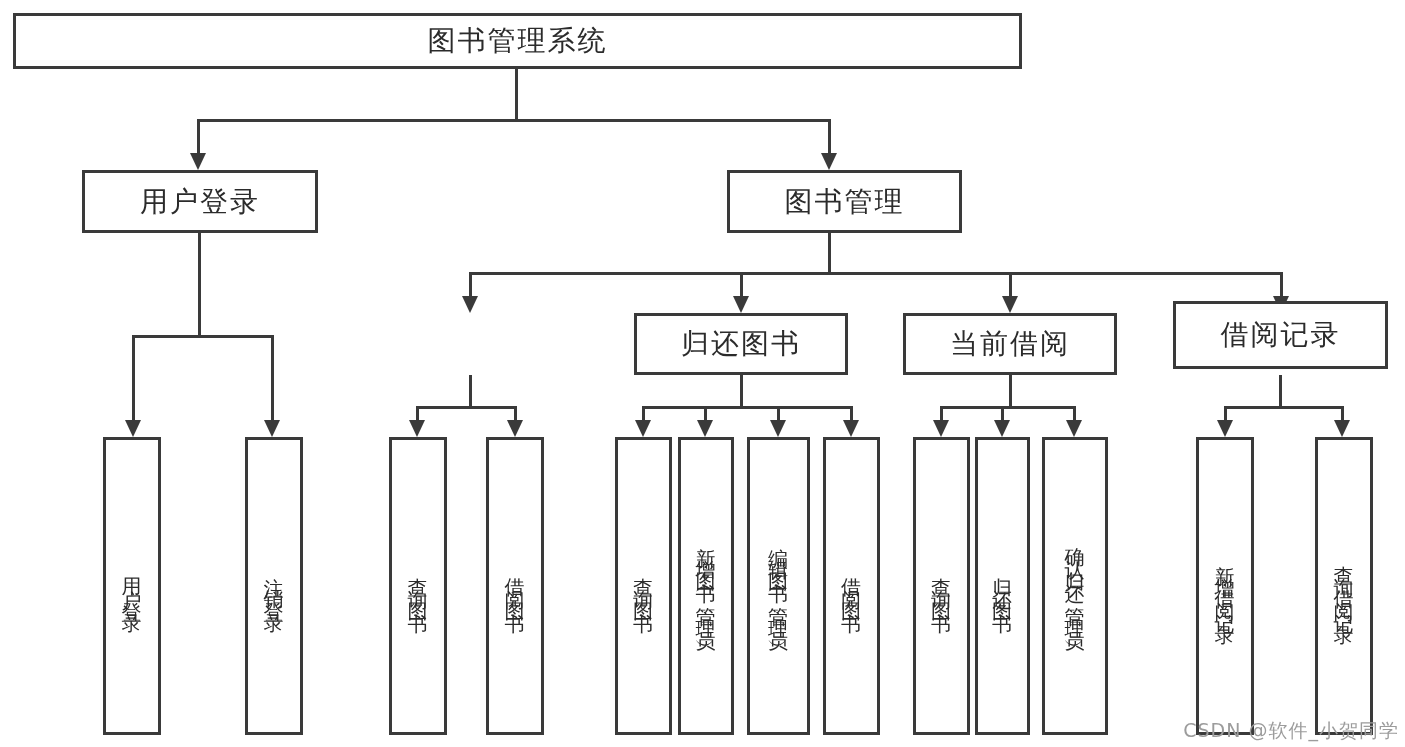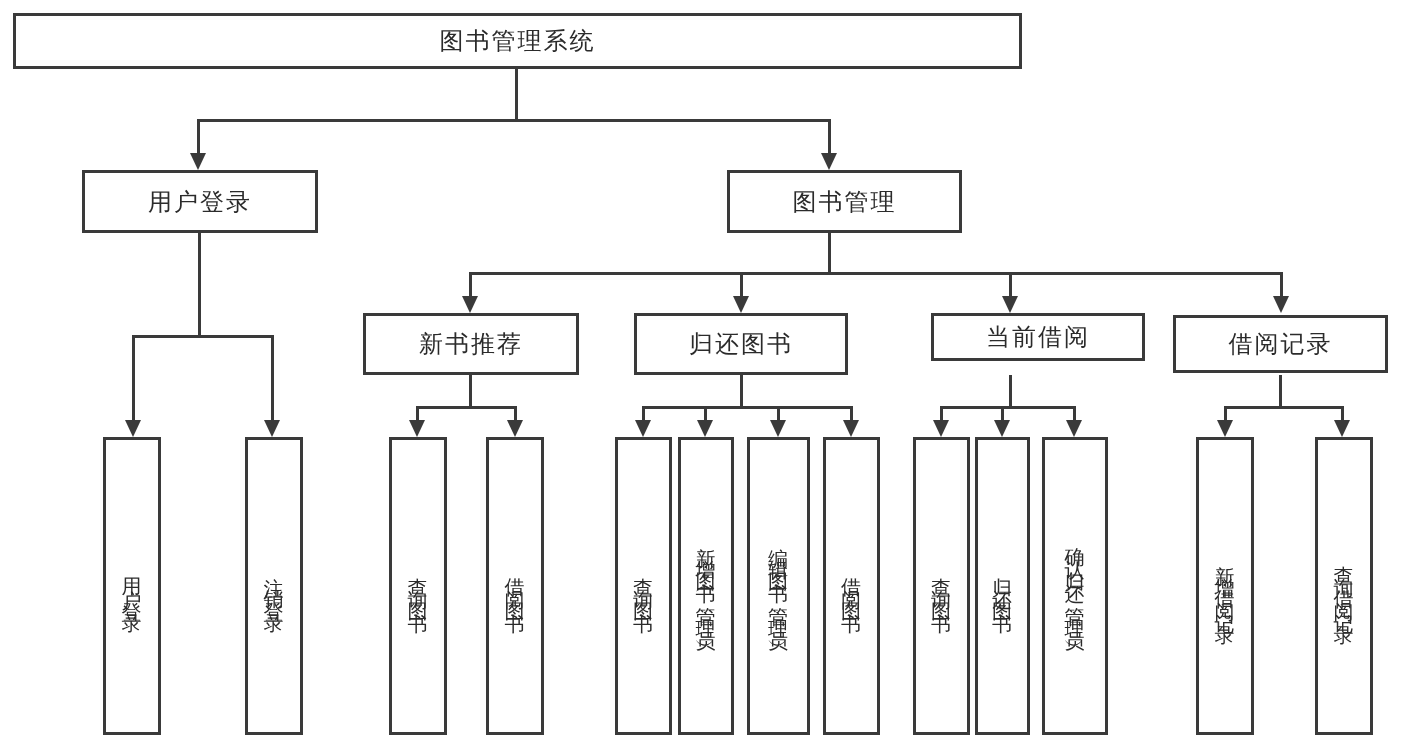--- a/index.html
+++ b/index.html
@@ -13,21 +13,21 @@
   }
   .node {
     position: absolute;
     box-sizing: border-box;
     border: 3px solid #3a3a3a;
     background: #ffffff;
     color: #2b2b2b;
     display: flex;
     align-items: center;
     justify-content: center;
-    font-size: 24px;
+    font-size: 28px;
     letter-spacing: 2px;
     line-height: 1;
   }
   .node.vert {
     writing-mode: vertical-rl;
     text-orientation: mixed;
     letter-spacing: 12px;
     font-size: 20px;
   }
   .hline, .vline {
@@ -80,24 +80,23 @@
   <div class="hline" style="left:469px; top:272px; width:814px;"></div>
   <div class="vline" style="left:469px; top:272px; height:25px;"></div>
   <div class="arrow" style="left:462px; top:296px;"></div>
   <div class="vline" style="left:740px; top:272px; height:25px;"></div>
   <div class="arrow" style="left:733px; top:296px;"></div>
   <div class="vline" style="left:1009px; top:272px; height:25px;"></div>
   <div class="arrow" style="left:1002px; top:296px;"></div>
   <div class="vline" style="left:1280px; top:272px; height:25px;"></div>
   <div class="arrow" style="left:1273px; top:296px;"></div>
 
-  <div class="node" style="left:363px; top:313px; width:216px; height:62px;">新书推荐</div>
   <div class="node" style="left:634px; top:313px; width:214px; height:62px;">归还图书</div>
-  <div class="node" style="left:903px; top:313px; width:214px; height:48px;margin-left:28px;">当前借阅</div>
-  <div class="node" style="left:1173px; top:315px; width:215px; height:58px;">借阅记录</div>
+  <div class="node" style="left:903px; top:313px; width:214px; height:62px;">当前借阅</div>
+  <div class="node" style="left:1173px; top:301px; width:215px; height:68px;">借阅记录</div>
 
   <div class="vline" style="left:469px; top:375px; height:31px;"></div>
   <div class="hline" style="left:416px; top:406px; width:101px;"></div>
   <div class="vline" style="left:416px; top:406px; height:16px;"></div>
   <div class="arrow" style="left:409px; top:420px;"></div>
   <div class="vline" style="left:514px; top:406px; height:16px;"></div>
   <div class="arrow" style="left:507px; top:420px;"></div>
 
   <div class="vline" style="left:740px; top:375px; height:31px;"></div>
   <div class="hline" style="left:642px; top:406px; width:211px;"></div>
@@ -137,14 +136,15 @@
   <div class="node vert" style="left:747px; top:437px; width:63px; height:298px;">编辑图书（管理员）</div>
   <div class="node vert" style="left:823px; top:437px; width:57px; height:298px;">借阅图书</div>
 
   <div class="node vert" style="left:913px; top:437px; width:57px; height:298px;">查询图书</div>
   <div class="node vert" style="left:975px; top:437px; width:55px; height:298px;">归还图书</div>
   <div class="node vert" style="left:1042px; top:437px; width:66px; height:298px;">确认归还（管理员）</div>
 
   <div class="node vert" style="left:1196px; top:437px; width:58px; height:298px;">新增借阅记录</div>
   <div class="node vert" style="left:1315px; top:437px; width:58px; height:298px;">查询借阅记录</div>
 
+  <div class="watermark">CSDN @软件_小贺同学</div>
 
 </div>
 
 </body></html>

